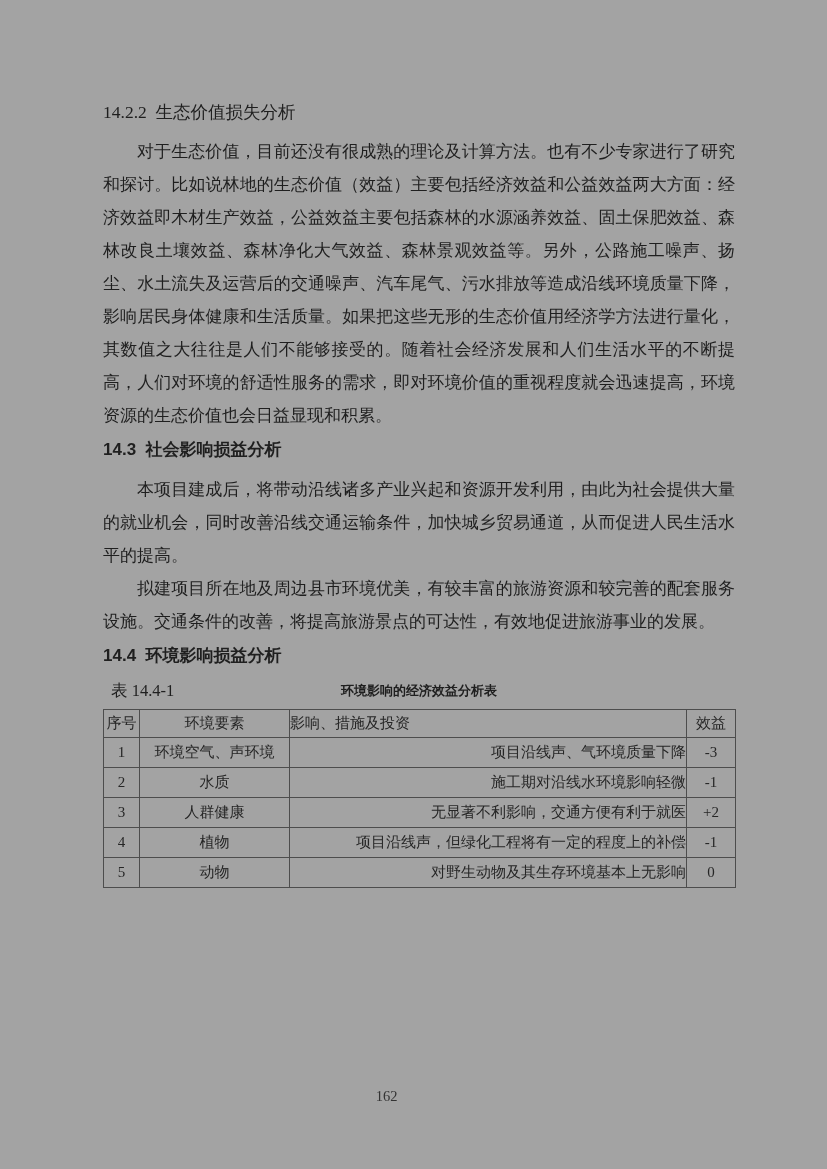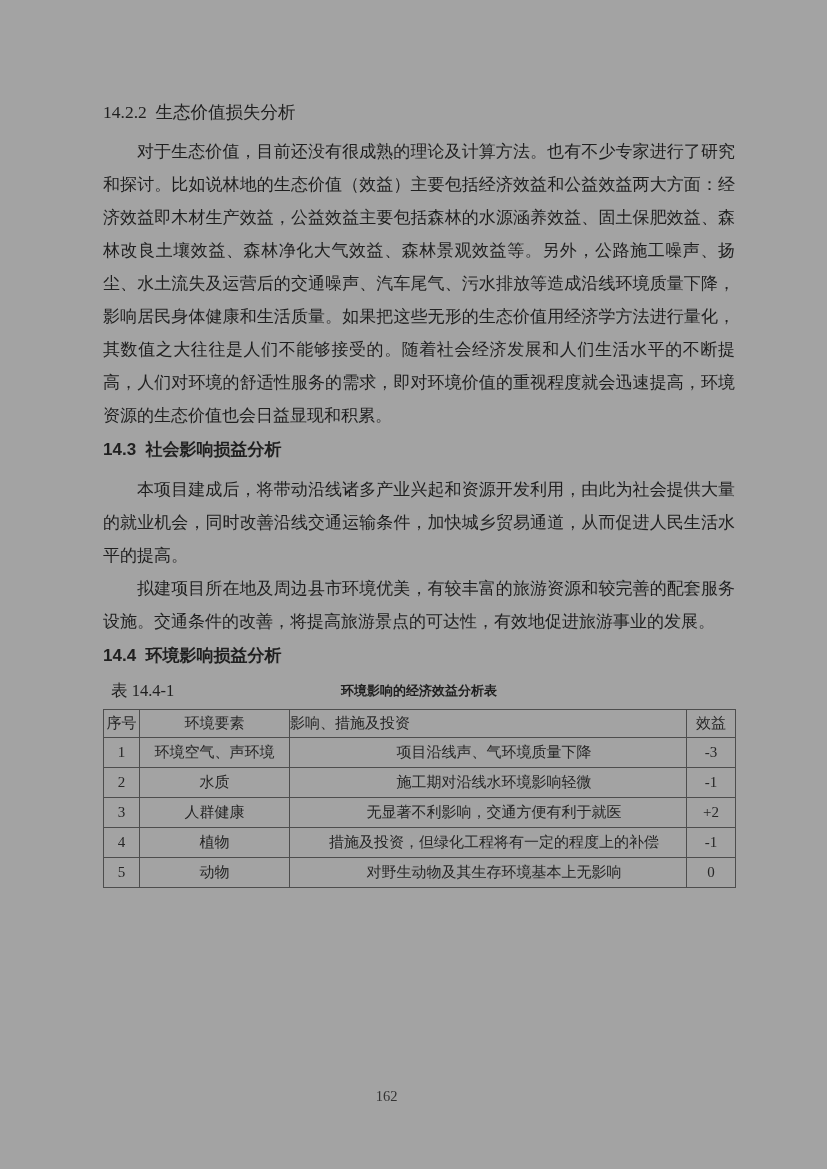--- a/index.html
+++ b/index.html
@@ -71,21 +71,21 @@
   table.env-table th, table.env-table td {
     border: 1px solid #4d4d4d;
     font-weight: normal;
     text-align: center;
     vertical-align: middle;
     padding: 0;
   }
   table.env-table th { height: 27px; }
   table.env-table td { height: 29px; }
   table.env-table .col-impact {
-    text-align: center;
+    text-align: right;
     padding-left: 12px;
   }
   table.env-table thead .col-impact {
     text-align: left;
     padding-left: 0;
   }
   .page-number {
     position: absolute;
     left: 0;
     top: 1088px;
@@ -145,21 +145,21 @@
         </tr>
         <tr>
           <td>3</td>
           <td>人群健康</td>
           <td class="col-impact">无显著不利影响，交通方便有利于就医</td>
           <td>+2</td>
         </tr>
         <tr>
           <td>4</td>
           <td>植物</td>
-          <td class="col-impact">措施及投资，但绿化工程将有一定的程度上的补偿</td>
+          <td class="col-impact">项目沿线声，但绿化工程将有一定的程度上的补偿</td>
           <td>-1</td>
         </tr>
         <tr>
           <td>5</td>
           <td>动物</td>
           <td class="col-impact">对野生动物及其生存环境基本上无影响</td>
           <td>0</td>
         </tr>
       </tbody>
     </table>

